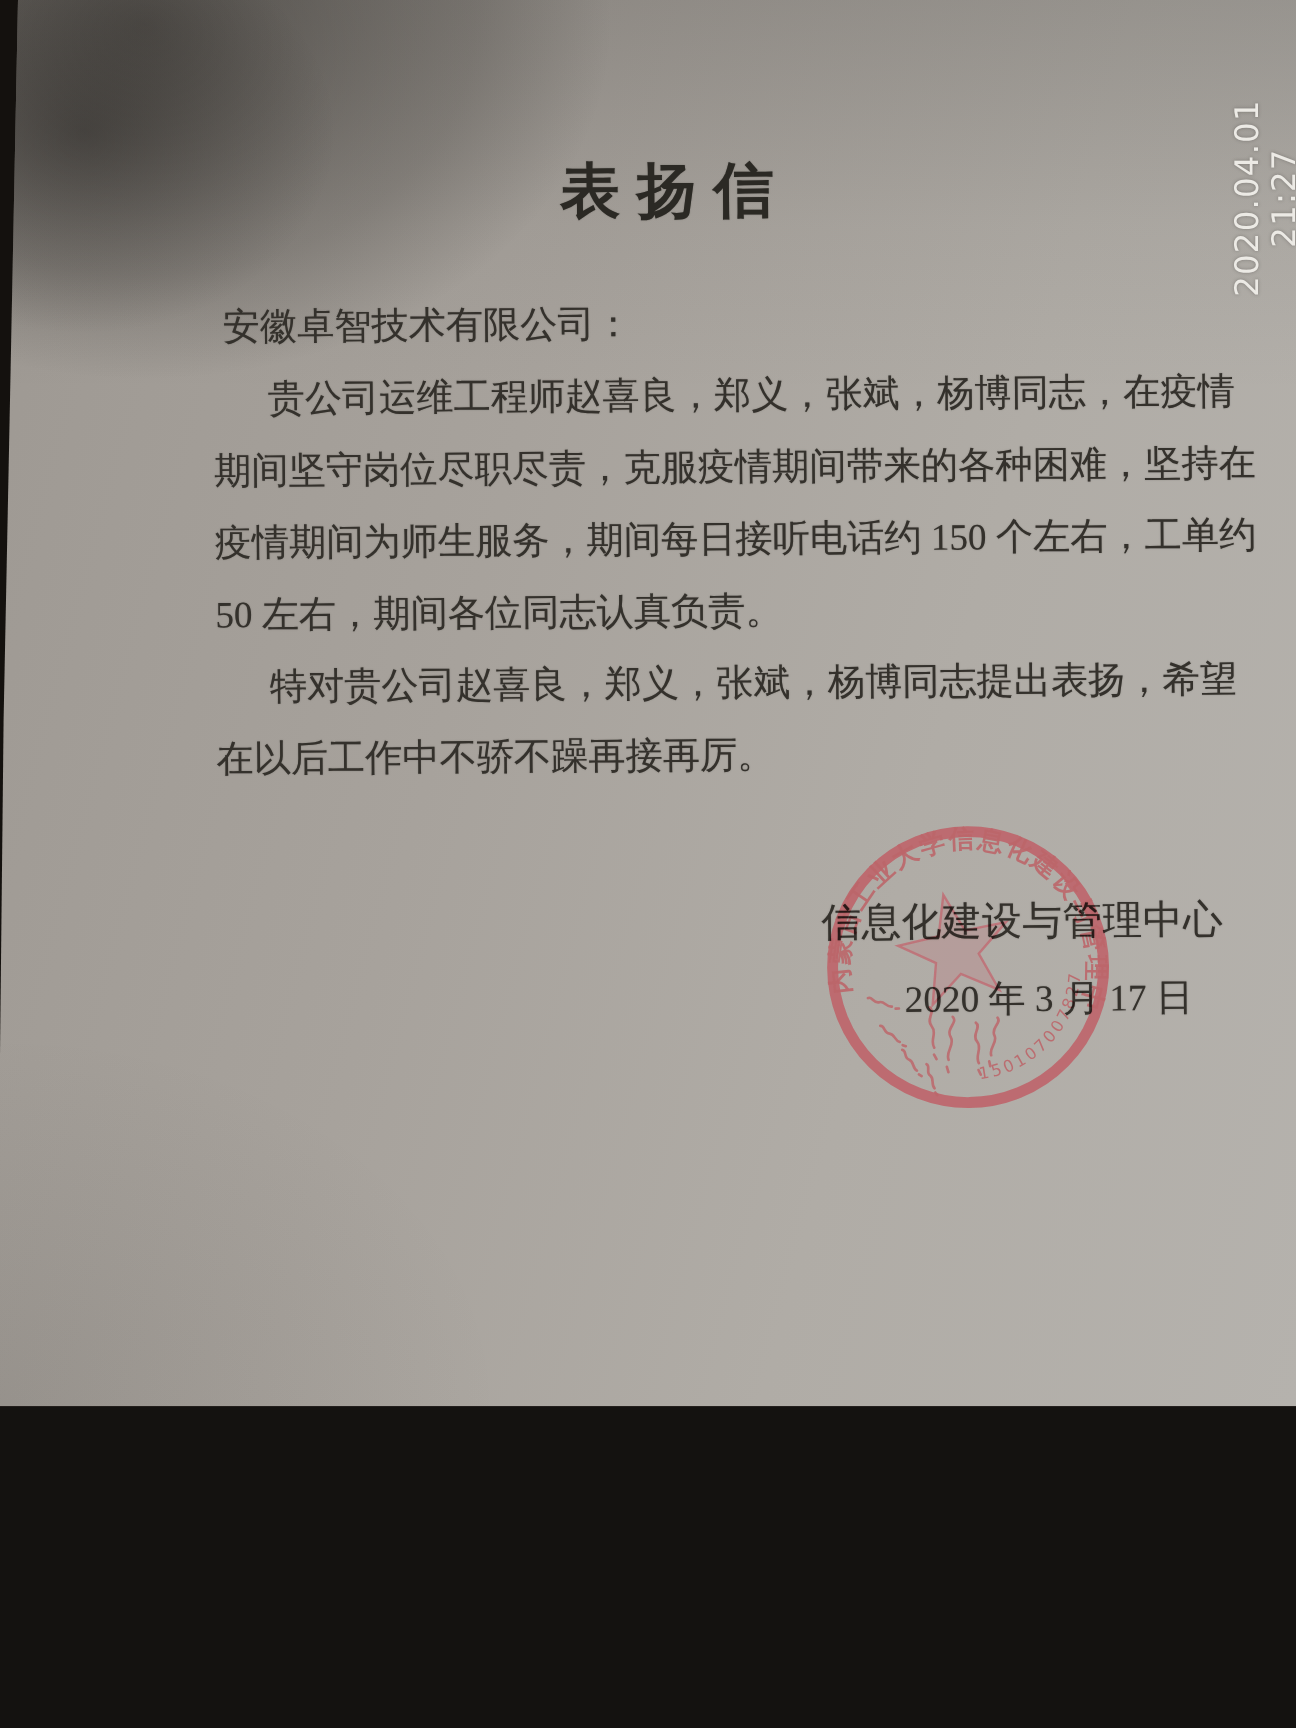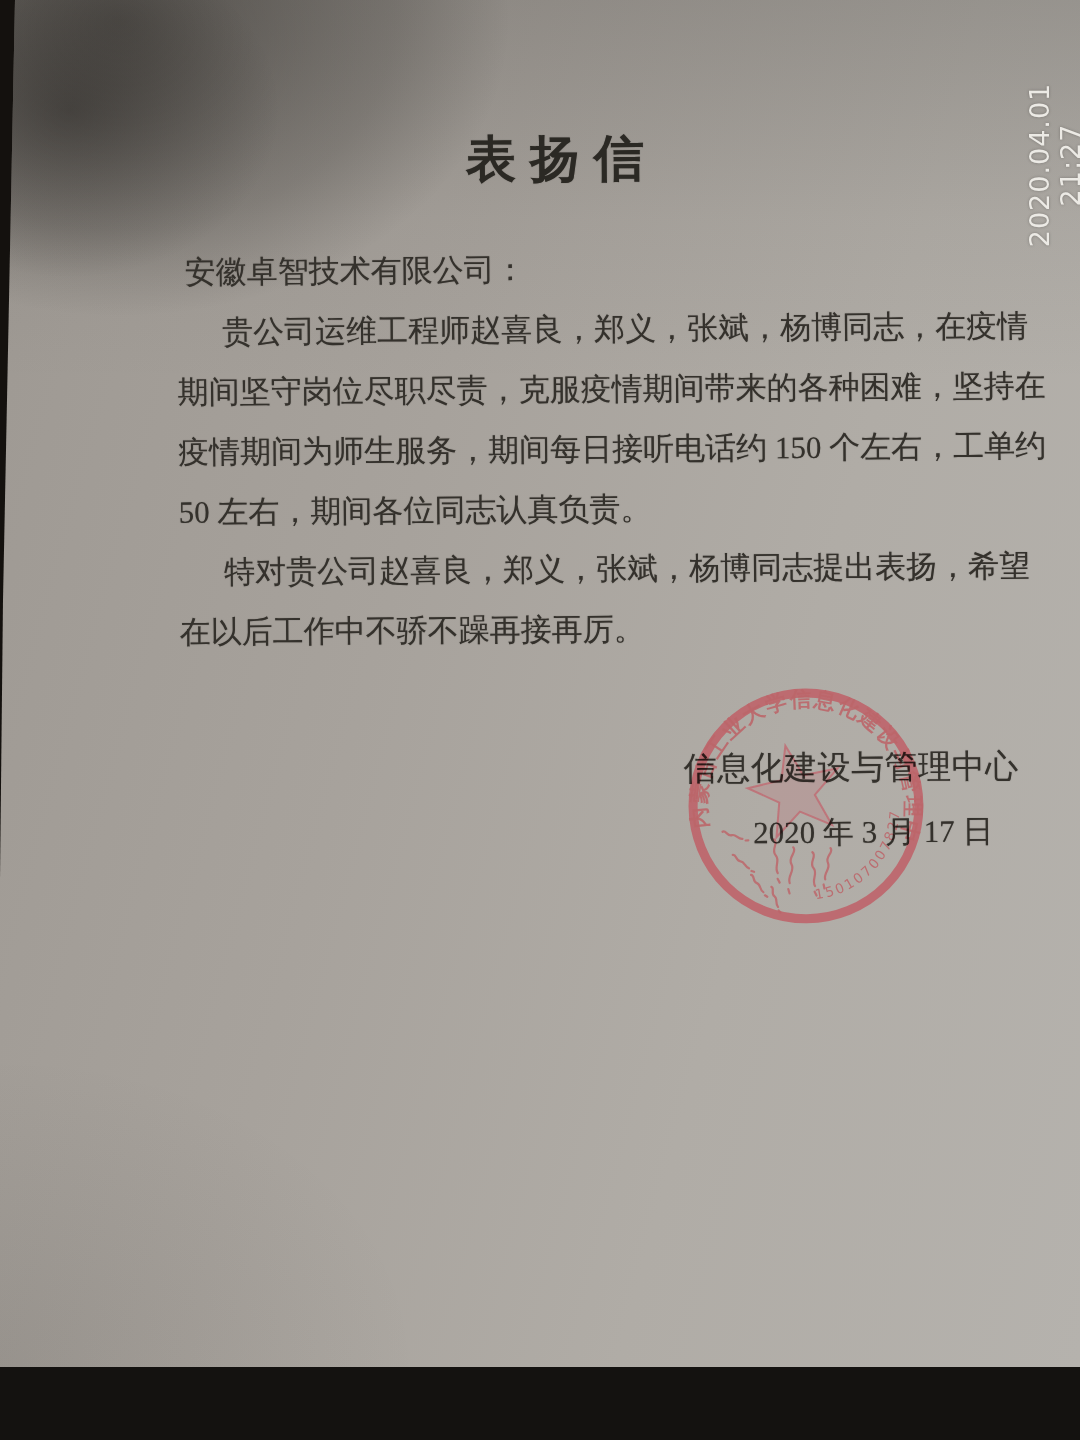--- a/index.html
+++ b/index.html
@@ -1,18 +1,18 @@
 <!DOCTYPE html>
 <html><head>
 <meta charset="utf-8">
 <style>
   html,body{margin:0;padding:0;}
   body{width:1080px;height:1440px;background:#141210;font-family:"Liberation Serif","DejaVu Serif",serif;}
 
-  .photo{position:relative;width:1080px;height:1367px;overflow:hidden;background:#14110e;}
+  .photo{position:relative;width:1080px;height:1172px;overflow:hidden;background:#14110e;}
 
   
   .paper{
     position:absolute;inset:0;
     clip-path:polygon(15px 0, 100% 0, 100% 100%, 0 100%, 0 880px, 3px 600px);
     background:
       radial-gradient(300px 240px at 70px 110px, rgba(18,16,14,0.40), transparent 70%),
       radial-gradient(500px 380px at 120px 20px, rgba(24,22,19,0.48), rgba(24,22,19,0.20) 55%, transparent 78%),
       linear-gradient(180deg, rgba(46,44,41,0.20), rgba(46,44,41,0.05) 16%, transparent 28%),
       radial-gradient(700px 520px at 0% 100%, rgba(40,38,35,0.10), transparent 60%),

